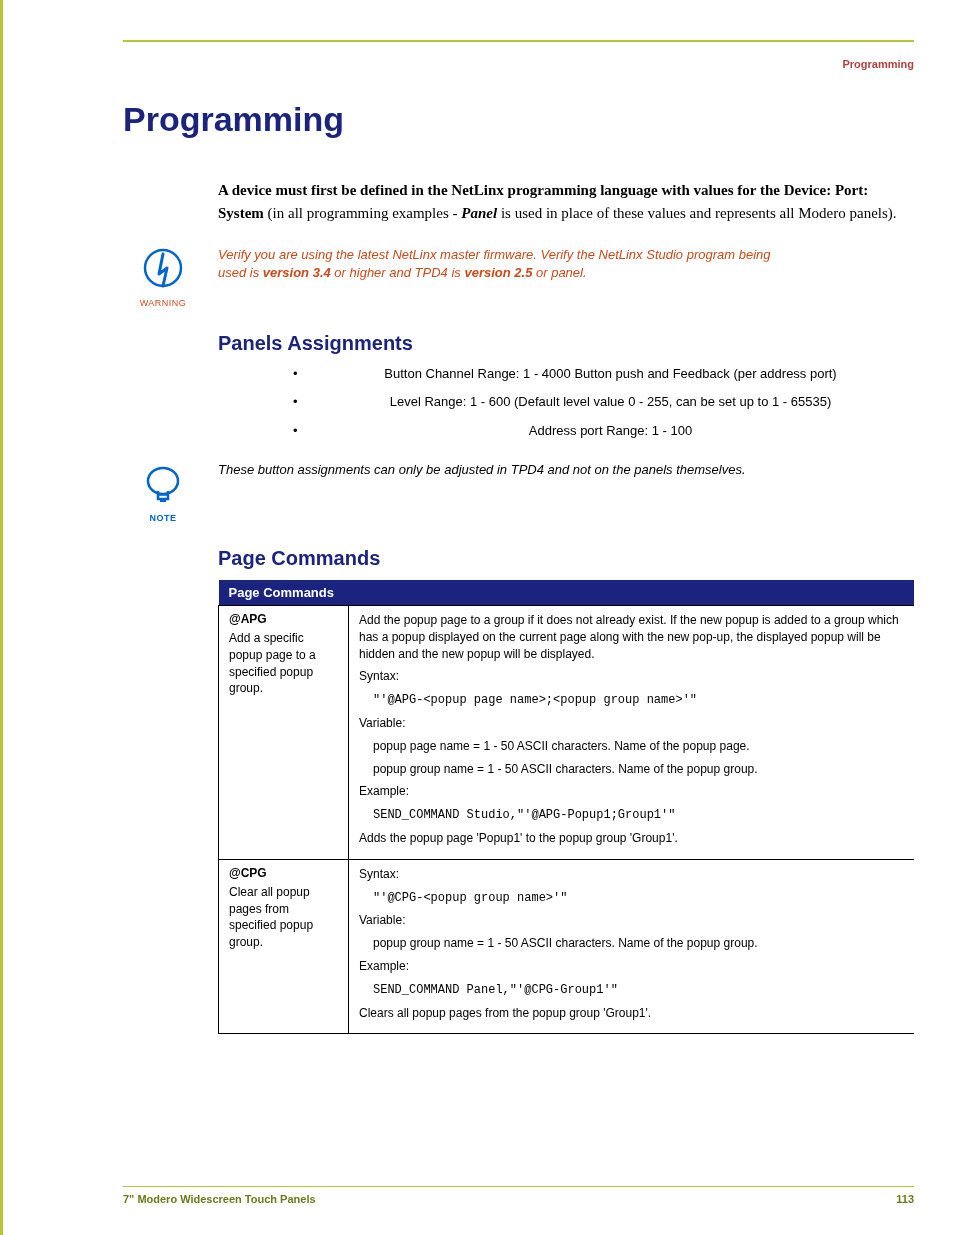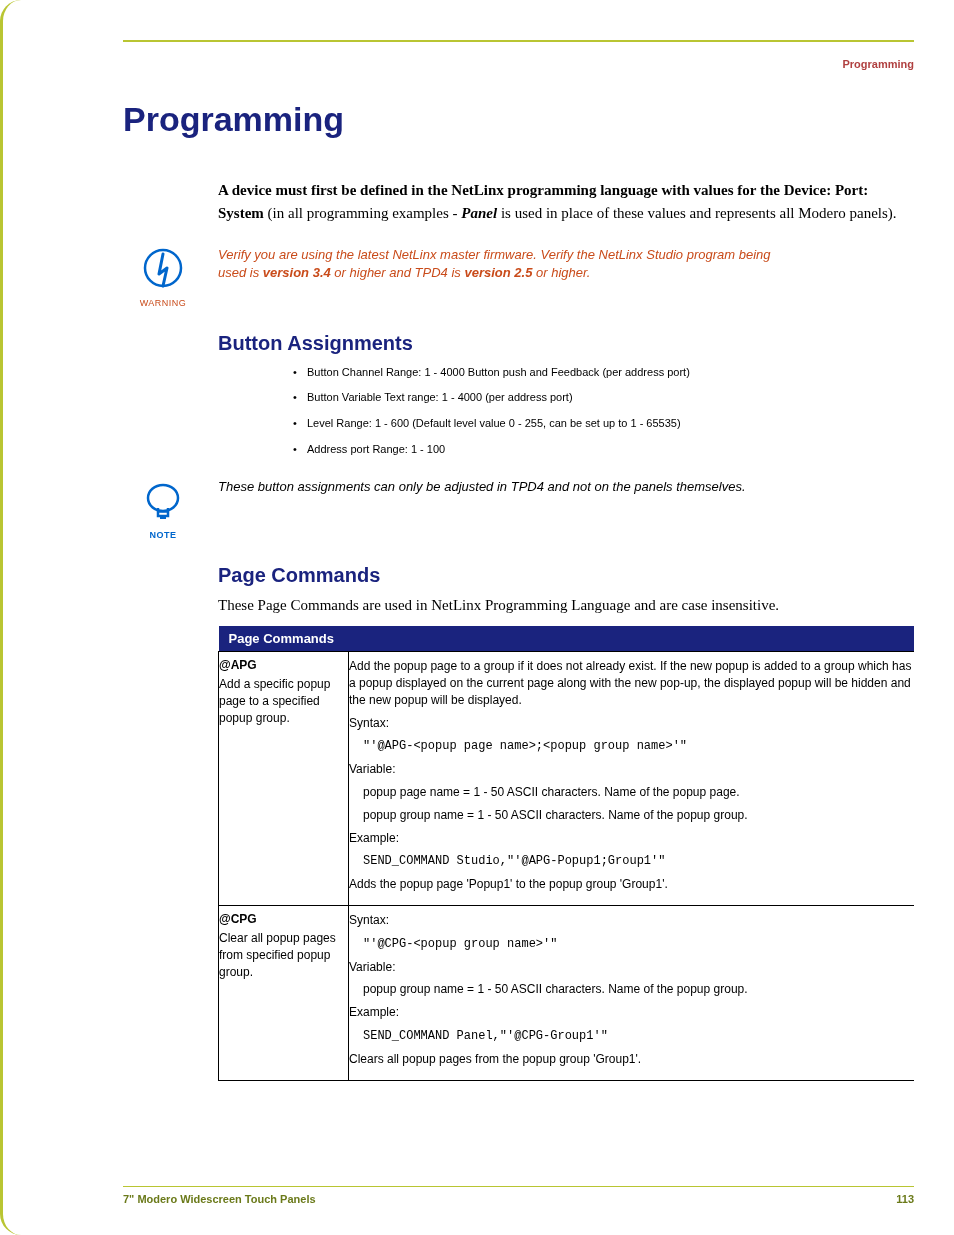--- a/index.html
+++ b/index.html
@@ -8,21 +8,20 @@
     background: #fff;
     color: #000;
     font-size: 14px;
   }
   .page {
     width: 954px;
     height: 1235px;
     position: relative;
     padding: 0 70px 0 70px;
     border-left: 3px solid #b9c532;
-    border-radius: 21px;
   }
   .top-rule {
     position: absolute;
     top: 40px;
     left: 120px;
     right: 40px;
     height: 2px;
     background: #b9c532;
   }
   .header-label {
@@ -105,21 +104,22 @@
     font-style: italic;
     font-size: 13px;
     color: #000;
     line-height: 1.45;
     max-width: 560px;
   }
   ul.bullets {
     list-style: none;
     margin-left: 170px;
     font-family: Arial, Helvetica, sans-serif;
-    font-size: 11px;
+    font-size: 13px;
+    text-align: center;
   }
   ul.bullets li {
     position: relative;
     padding-left: 14px;
     margin-bottom: 10px;
     line-height: 1.45;
   }
   ul.bullets li::before {
     content: "•";
     position: absolute;
@@ -143,21 +143,21 @@
     color: #fff;
     text-align: left;
     padding: 5px 10px;
     font-weight: bold;
     font-size: 13px;
   }
   table.cmd-table td {
     border: 1px solid #000;
     border-left: none;
     vertical-align: top;
-    padding: 6px 0;
+    padding: 6px 10px;
   }
   table.cmd-table td:first-child {
     border-left: 1px solid #000;
     width: 130px;
   }
   table.cmd-table tr td:last-child {
     border-right: none;
   }
   .cmd-name {
     font-weight: bold;
@@ -208,51 +208,49 @@
 
     <div class="warning-block">
       <div class="warning-icon">
         <svg width="44" height="50" viewBox="0 0 44 50">
           <ellipse cx="22" cy="22" rx="18" ry="18" fill="none" stroke="#0066cc" stroke-width="2.5"></ellipse>
           <path d="M22 8 L18 28 L26 22 L22 40" fill="none" stroke="#0066cc" stroke-width="3" stroke-linejoin="round" stroke-linecap="round"></path>
         </svg>
         <div class="warning-label">WARNING</div>
       </div>
       <div class="warning-text">
-        <span>Verify you are using the latest NetLinx master firmware. Verify the NetLinx Studio program being used is </span><b>version 3.4</b><span> or higher and TPD4 is </span><b>version 2.5</b><span> or higher.</span>
+        <span>Verify you are using the latest NetLinx master firmware. Verify the NetLinx Studio program being used is </span><b>version 3.4</b><span> or higher and TPD4 is </span><b>version 2.5</b><span> or panel.</span>
       </div>
     </div>
 
     <div class="body-indent">
-      <h2 class="section">Button Assignments</h2>
+      <h2 class="section">Panels Assignments</h2>
     </div>
     <ul class="bullets">
       <li>Button Channel Range: 1 - 4000 Button push and Feedback (per address port)</li>
-      <li>Button Variable Text range: 1 - 4000 (per address port)</li>
       <li>Level Range: 1 - 600 (Default level value 0 - 255, can be set up to 1 - 65535)</li>
       <li>Address port Range: 1 - 100</li>
     </ul>
 
     <div class="note-block">
       <div class="note-icon">
         <svg width="44" height="50" viewBox="0 0 44 50">
           <ellipse cx="22" cy="20" rx="15" ry="13" fill="none" stroke="#0066cc" stroke-width="2.5"></ellipse>
           <path d="M17 30 L17 38 L27 38 L27 30" fill="none" stroke="#0066cc" stroke-width="2.5"></path>
           <line x1="18" y1="34" x2="26" y2="34" stroke="#0066cc" stroke-width="1.5"></line>
           <line x1="19" y1="40" x2="25" y2="40" stroke="#0066cc" stroke-width="2"></line>
         </svg>
         <div class="note-label">NOTE</div>
       </div>
       <div class="note-text">These button assignments can only be adjusted in TPD4 and not on the panels themselves.</div>
     </div>
 
     <div class="body-indent">
       <h2 class="section">Page Commands</h2>
     </div>
-    <p class="page-cmd-intro">These Page Commands are used in NetLinx Programming Language and are case insensitive.</p>
 
     <table class="cmd-table">
       <tbody>
           <tr>
             <th class="table-title" colspan="2">Page Commands</th>
           </tr>
       <tr>
         <td>
           <span class="cmd-name">@APG</span>
           <span class="cmd-desc">Add a specific popup page to a specified popup group.</span>

